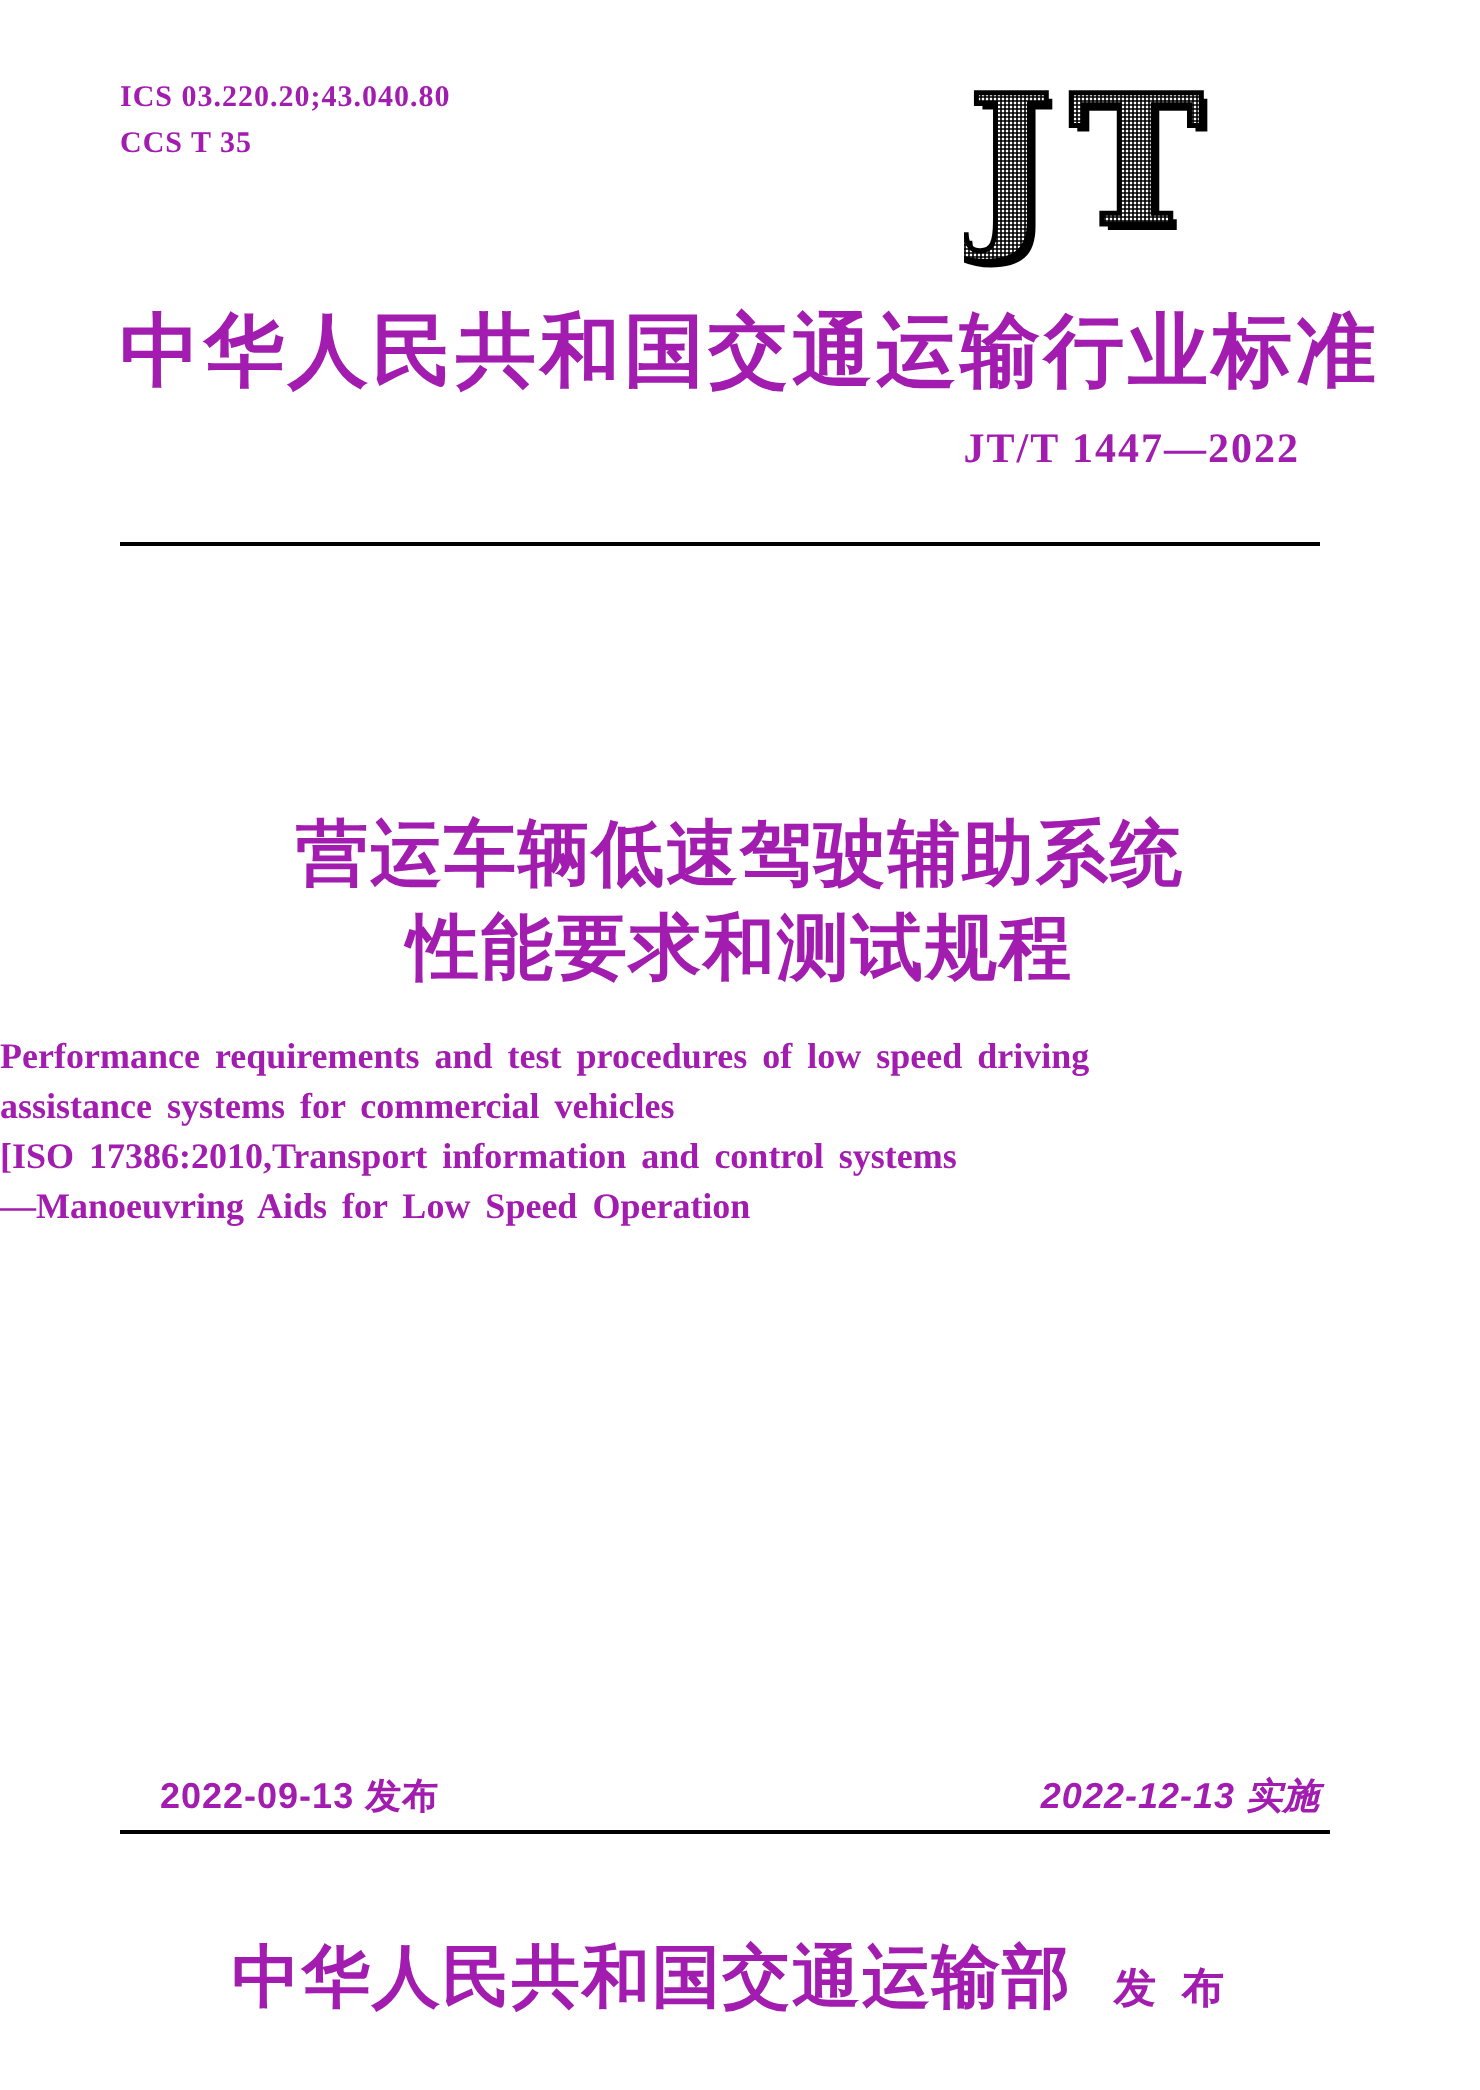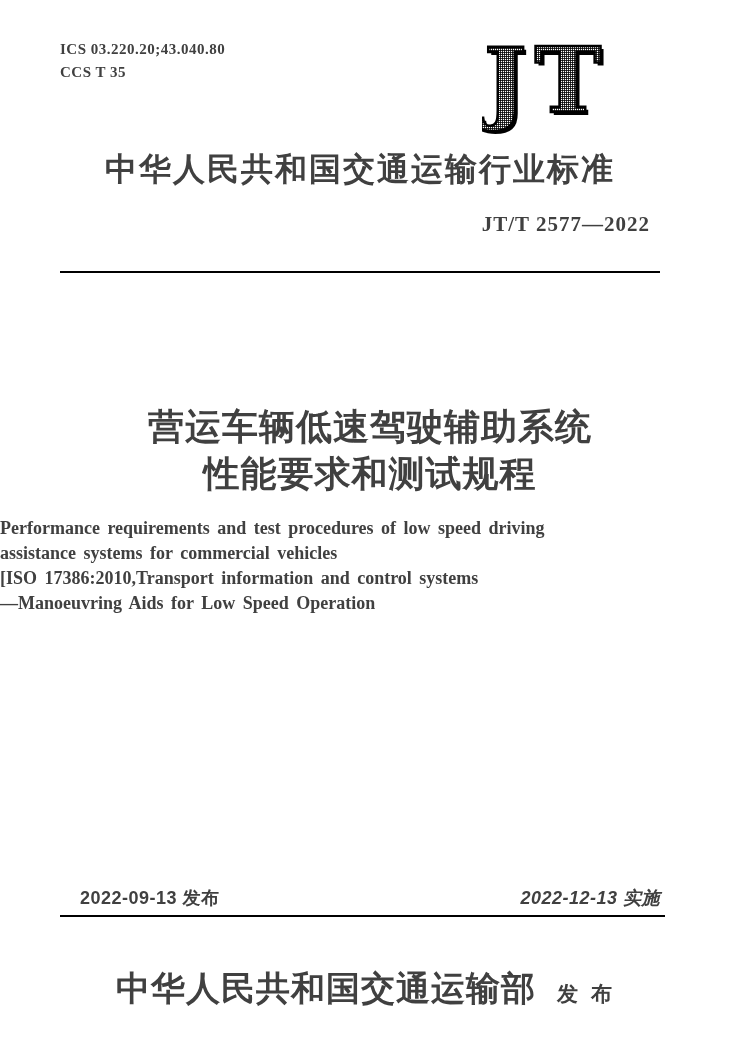--- a/index.html
+++ b/index.html
@@ -2,21 +2,21 @@
 <html><head>
 <meta charset="utf-8">
 <style>
   html, body { margin: 0; padding: 0; background: #888; }
   .page {
     position: relative;
     width: 740px;
     height: 1045px;
     margin: 0 auto;
     background: #ffffff;
-    color: #404040;
+    color: #a21caf;
     overflow: hidden;
     font-family: "Liberation Serif", "DejaVu Serif", serif;
   }
   .abs { position: absolute; }
 
   .ics-line, .ccs-line {
     left: 60px;
     font-family: "Liberation Serif", serif;
     font-weight: bold;
     font-size: 15px;
@@ -26,21 +26,21 @@
   .ics-line { top: 41px; }
   .ccs-line { top: 64px; }
 
   .logo { left: 482px; top: 36px; width: 150px; height: 100px; }
 
   .category-title {
     left: 60px; top: 148px; width: 600px;
     text-align: center;
     font-family: "Liberation Serif", "DejaVu Serif", serif;
     font-weight: bold;
-    font-size: 32px;
+    font-size: 40px;
     letter-spacing: 2px;
     white-space: nowrap;
   }
 
   .standard-number {
     right: 90px; top: 212px;
     font-family: "Liberation Serif", serif;
     font-weight: bold;
     font-size: 21px;
     letter-spacing: 1px;
@@ -116,21 +116,21 @@
           <path d="M0 0.5H4 M0 2.5H4 M0.5 0V4 M2.5 0V4" stroke="#000" stroke-width="0.8"></path>
         </pattern>
       </defs>
       <text x="5" y="79" font-family="'DejaVu Serif', 'Liberation Serif', serif" font-size="90" font-weight="bold" letter-spacing="8" fill="#000">JT</text>
       <text x="2" y="76" font-family="'DejaVu Serif', 'Liberation Serif', serif" font-size="90" font-weight="bold" letter-spacing="8" fill="url(#crosshatch)" stroke="#000" stroke-width="2.5">JT</text>
     </svg>
   </div>
 
   <h1 class="abs category-title" style="margin:0;">中华人民共和国交通运输行业标准</h1>
 
-  <div class="abs standard-number">JT/T 2577—2022</div>
+  <div class="abs standard-number">JT/T 1447—2022</div>
 
   <div class="abs rule rule-top"></div>
 
   <div class="abs cn-title">
     <div>营运车辆低速驾驶辅助系统</div>
     <div>性能要求和测试规程</div>
   </div>
 
   <div class="abs en-title">
     <div>Performance requirements and test procedures of low speed driving</div>

